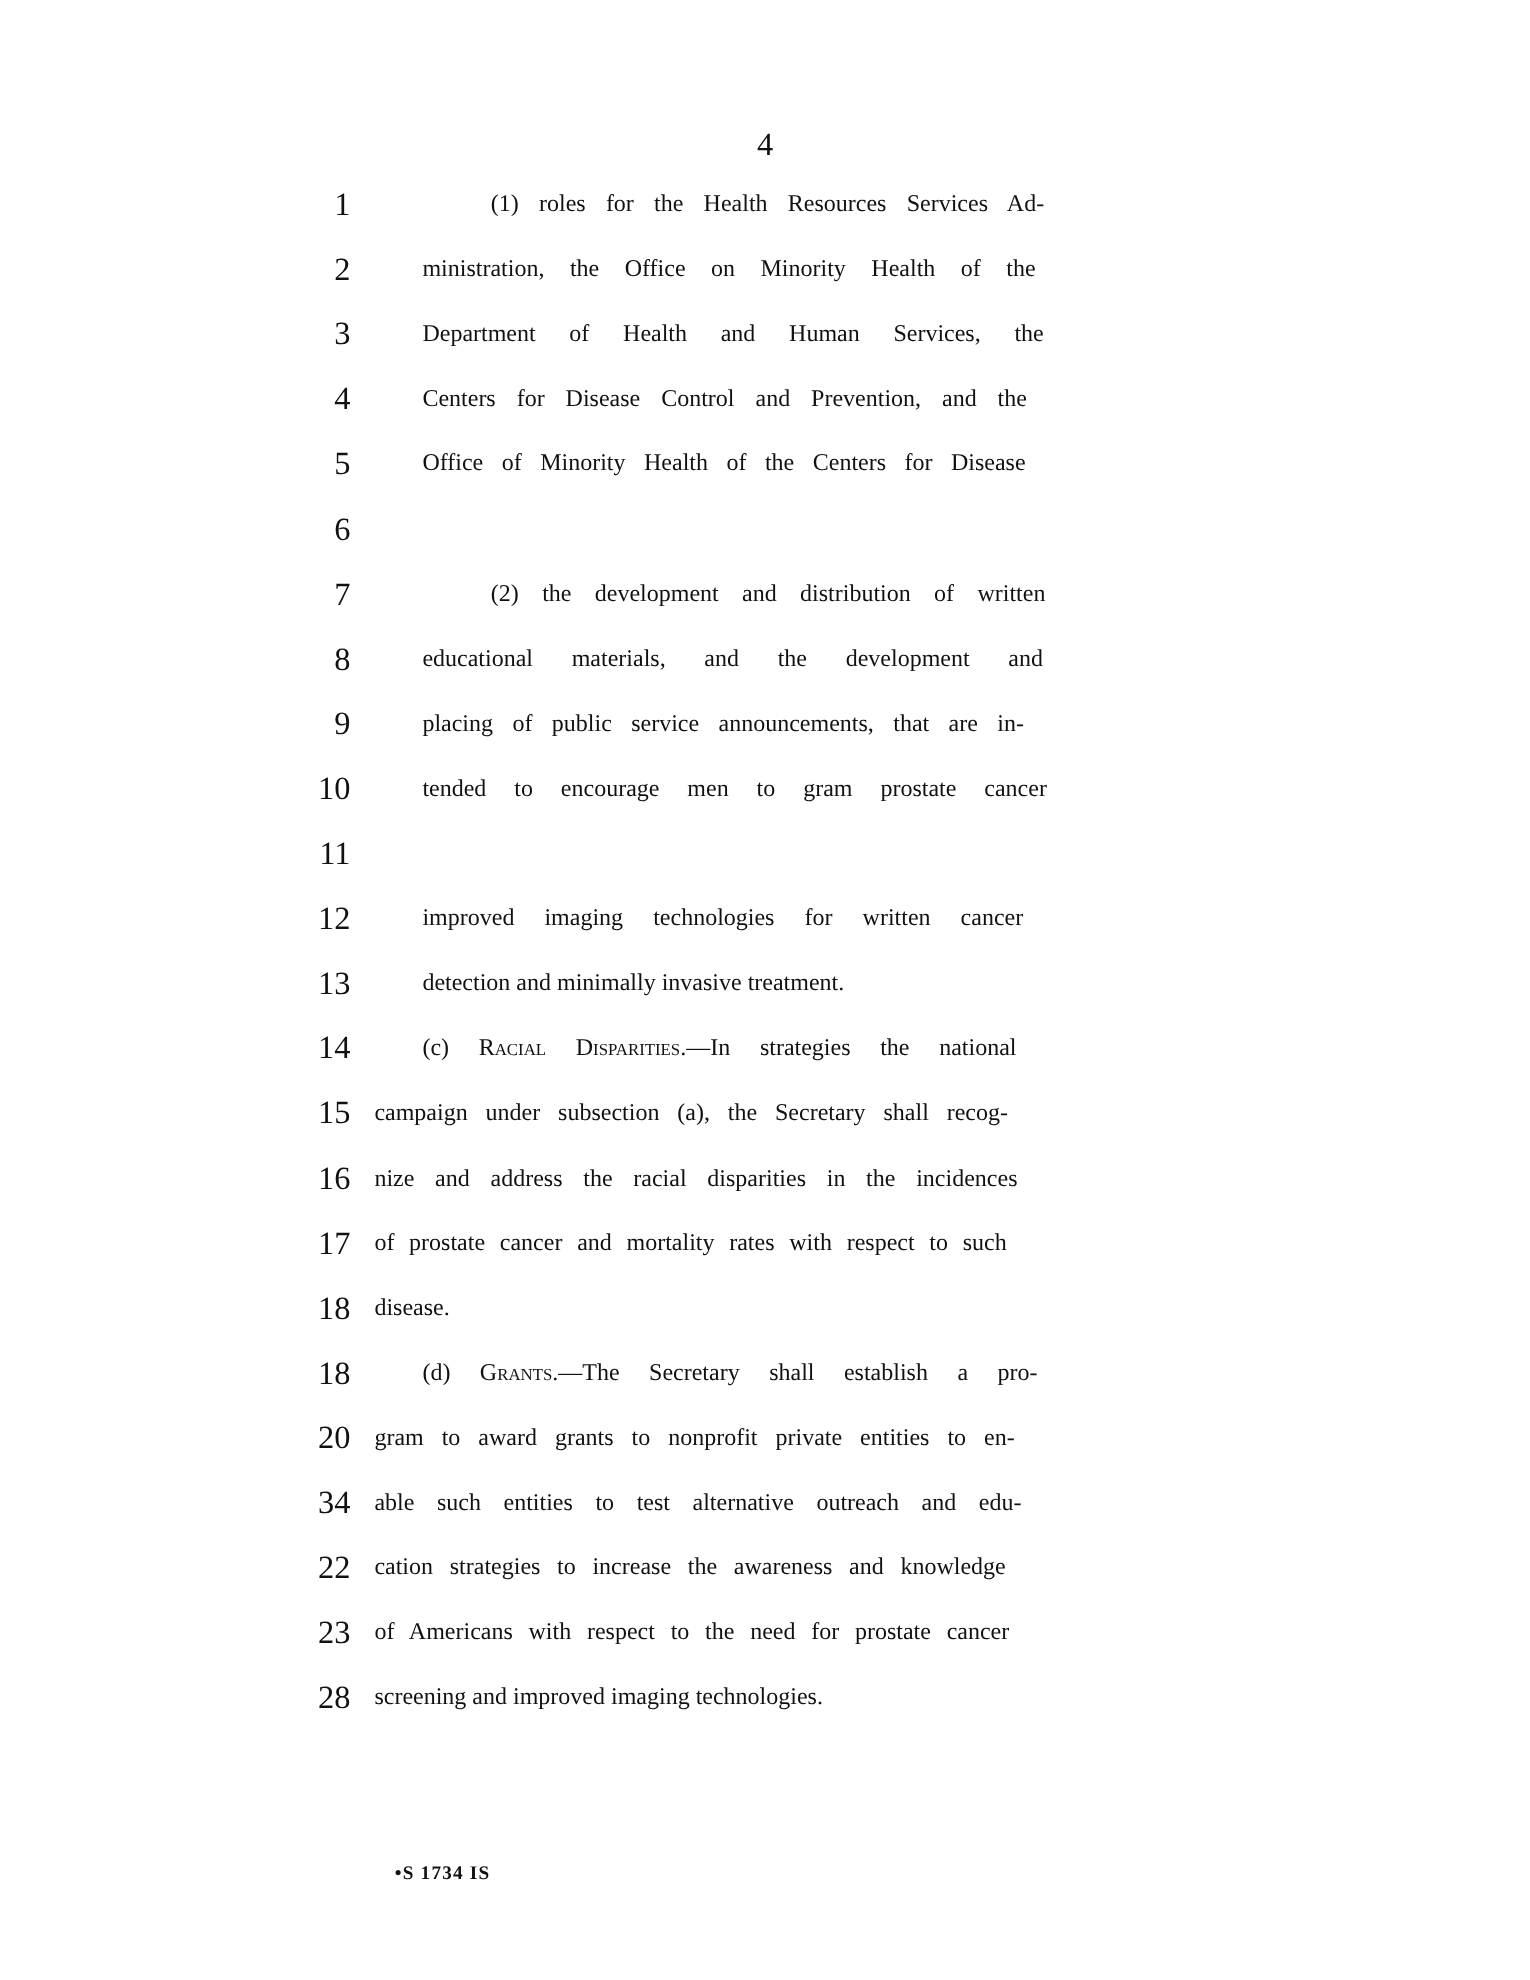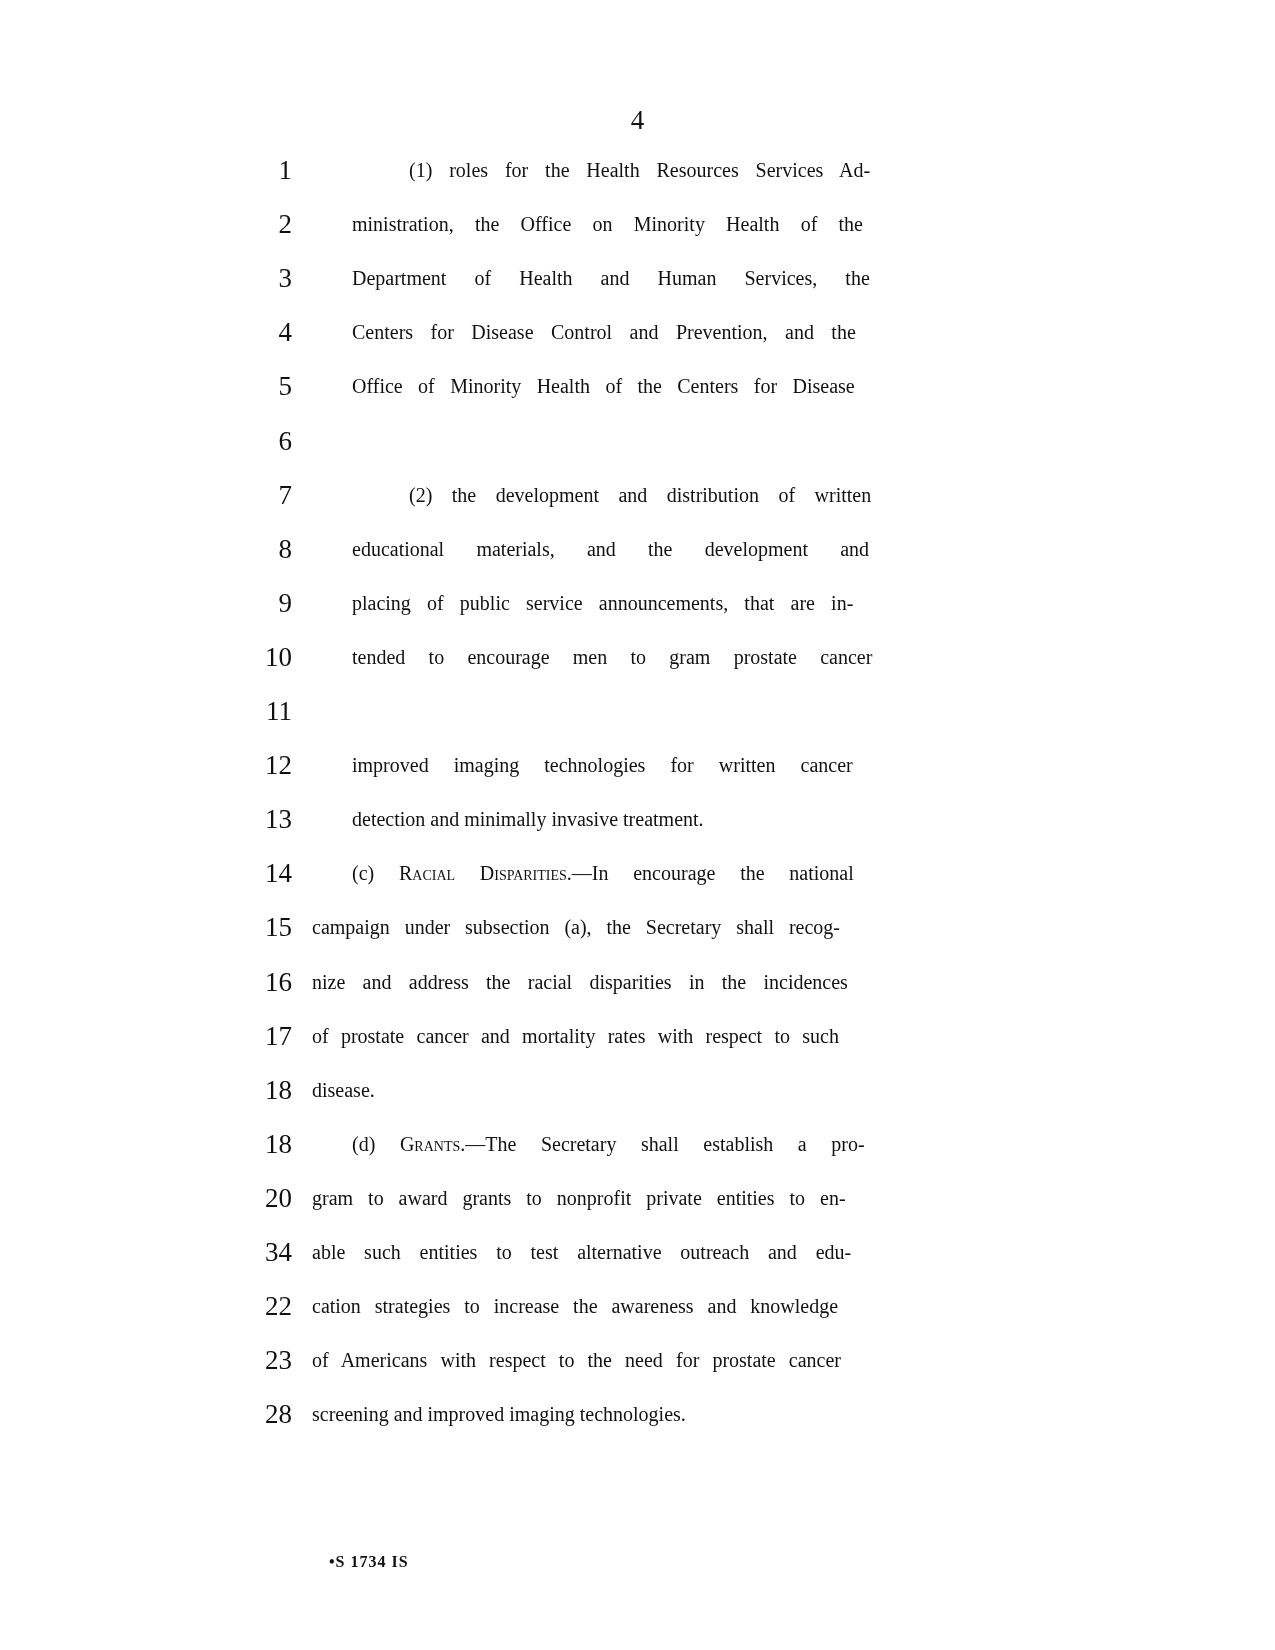--- a/index.html
+++ b/index.html
@@ -68,21 +68,21 @@
     <div class="line" style="top: 738.1px;">
       <span class="ln">12</span>
       <span class="txt just" style="left: 352px; width: auto; white-space: nowrap; display: inline-block; word-spacing: 20.05px;">improved imaging technologies for written cancer</span>
     </div>
     <div class="line" style="top: 792.2px;">
       <span class="ln">13</span>
       <span class="txt left" style="left: 352px;">detection and minimally invasive treatment.</span>
     </div>
     <div class="line" style="top: 846.3px;">
       <span class="ln">14</span>
-      <span class="txt just" style="left: 352px; width: auto; white-space: nowrap; display: inline-block; word-spacing: 19.7281px;"><span>(c) </span><span class="sc">Racial Disparities.</span><span>—In encourage the national</span></span>
+      <span class="txt just" style="left: 352px; width: auto; white-space: nowrap; display: inline-block; word-spacing: 19.7281px;"><span>(c) </span><span class="sc">Racial Disparities.</span><span>—In strategies the national</span></span>
     </div>
     <div class="line" style="top: 900.4px;">
       <span class="ln">15</span>
       <span class="txt just" style="left: 312px; width: auto; white-space: nowrap; display: inline-block; word-spacing: 9.89732px;">campaign under subsection (a), the Secretary shall recog-</span>
     </div>
     <div class="line" style="top: 954.5px;">
       <span class="ln">16</span>
       <span class="txt just" style="left: 312px; width: auto; white-space: nowrap; display: inline-block; word-spacing: 12.2852px;">nize and address the racial disparities in the incidences</span>
     </div>
     <div class="line" style="top: 1008.6px;">

